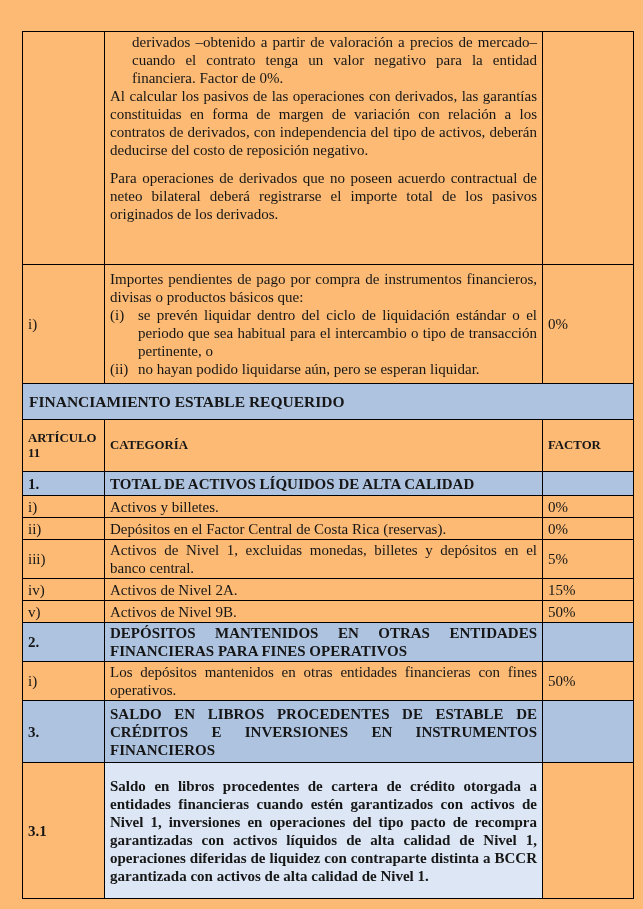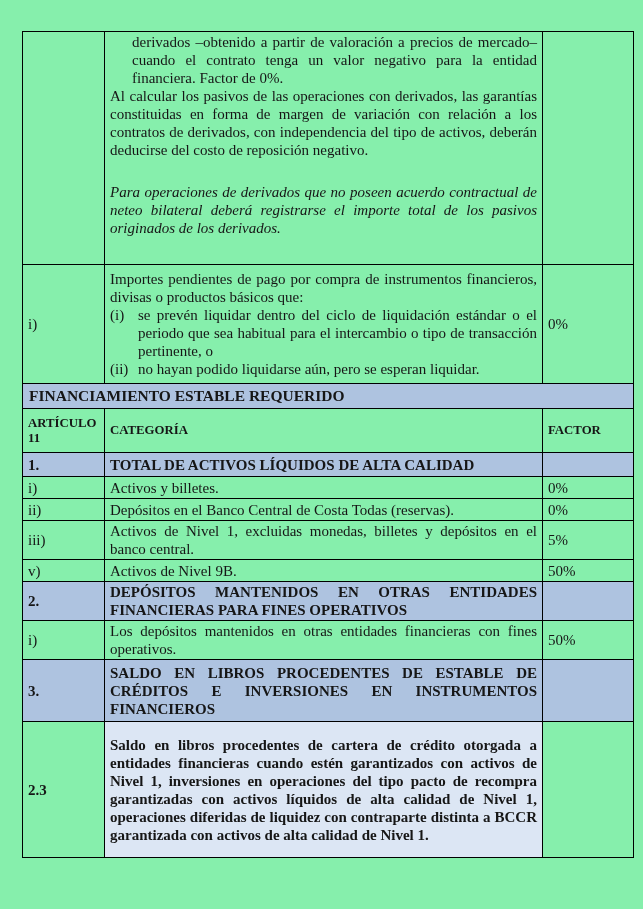--- a/index.html
+++ b/index.html
@@ -1,17 +1,17 @@
 <!DOCTYPE html>
 <html><head>
 <meta charset="utf-8">
 <style>
   html,body{margin:0;padding:0;background:#fff;}
   .page{
-    position:relative;width:643px;height:909px;background:#86efac;
+    position:relative;width:643px;height:909px;background:#fdba74;
     font-family:"Liberation Serif","DejaVu Serif",serif;color:#161616;
     overflow:hidden;
   }
   table.reg{
     position:absolute;left:22px;top:31px;width:611px;
     border-collapse:collapse;table-layout:fixed;
   }
   td{
     border:1.6px solid #000;
     padding:1px 5px;
@@ -26,21 +26,21 @@
   .top{vertical-align:top;}
   .bold{font-weight:bold;}
   .blue{background:#aec3e0;}
   .lblue{background:#dce6f4;}
   .band td{
     background:#aec3e0;font-weight:bold;font-size:15.5px;
     text-align:left;padding:2px 6px;
   }
   .hdr td{font-weight:bold;font-size:12.8px;line-height:15px;}
   .ind{margin-left:22px;}
-  .gap{margin-top:24px;font-style:italic;}
+  .gap{margin-top:10px;}
   .li{display:flex;}
   .li .mk{flex:0 0 28px;}
   .li .tx{flex:1;text-align:justify;}
 </style>
 </head>
 <body>
 
 <div class="page">
   <table class="reg">
     <colgroup>
@@ -70,54 +70,59 @@
             <span class="tx">se prevén liquidar dentro del ciclo de liquidación estándar o el periodo que sea habitual para el intercambio o tipo de transacción pertinente, o</span>
           </div>
           <div class="li">
             <span class="mk">(ii)</span>
             <span class="tx">no hayan podido liquidarse aún, pero se esperan liquidar.</span>
           </div>
         </td>
         <td>0%</td>
       </tr>
 
-      <tr class="band" style="height:25px">
+      <tr class="band" style="height:36px">
         <td colspan="3">FINANCIAMIENTO ESTABLE REQUERIDO</td>
       </tr>
 
-      <tr class="hdr" style="height:44px">
+      <tr class="hdr" style="height:52px">
         <td>ARTÍCULO 11</td>
         <td>CATEGORÍA</td>
         <td>FACTOR</td>
       </tr>
 
       <tr style="height:24px">
         <td class="bold blue">1.</td>
         <td class="bold blue">TOTAL DE ACTIVOS LÍQUIDOS DE ALTA CALIDAD</td>
         <td class="blue"></td>
       </tr>
 
       <tr style="height:22px">
         <td>i)</td>
         <td class="cat">Activos y billetes.</td>
         <td>0%</td>
       </tr>
 
       <tr style="height:22px">
         <td>ii)</td>
-        <td class="cat">Depósitos en el Banco Central de Costa Todas (reservas).</td>
+        <td class="cat">Depósitos en el Factor Central de Costa Rica (reservas).</td>
         <td>0%</td>
       </tr>
 
       <tr style="height:38px">
         <td>iii)</td>
         <td class="cat">Activos de Nivel 1, excluidas monedas, billetes y depósitos en el banco central.</td>
         <td>5%</td>
       </tr>
 
+      <tr style="height:22px">
+        <td>iv)</td>
+        <td class="cat">Activos de Nivel 2A.</td>
+        <td>15%</td>
+      </tr>
 
       <tr style="height:22px">
         <td>v)</td>
         <td class="cat">Activos de Nivel 9B.</td>
         <td>50%</td>
       </tr>
 
       <tr style="height:38px">
         <td class="bold blue">2.</td>
         <td class="cat bold blue">DEPÓSITOS MANTENIDOS EN OTRAS ENTIDADES FINANCIERAS PARA FINES OPERATIVOS</td>
@@ -130,20 +135,20 @@
         <td>50%</td>
       </tr>
 
       <tr style="height:62px">
         <td class="bold blue">3.</td>
         <td class="cat bold blue">SALDO EN LIBROS PROCEDENTES DE ESTABLE DE CRÉDITOS E INVERSIONES EN INSTRUMENTOS FINANCIEROS</td>
         <td class="blue"></td>
       </tr>
 
       <tr style="height:136px">
-        <td class="bold">2.3</td>
+        <td class="bold">3.1</td>
         <td class="cat bold lblue">Saldo en libros procedentes de cartera de crédito otorgada a entidades financieras cuando estén garantizados con activos de Nivel 1, inversiones en operaciones del tipo pacto de recompra garantizadas con activos líquidos de alta calidad de Nivel 1, operaciones diferidas de liquidez con contraparte distinta a BCCR garantizada con activos de alta calidad de Nivel 1.</td>
         <td></td>
       </tr>
 
     </tbody>
   </table>
 </div>
 
 </body></html>

